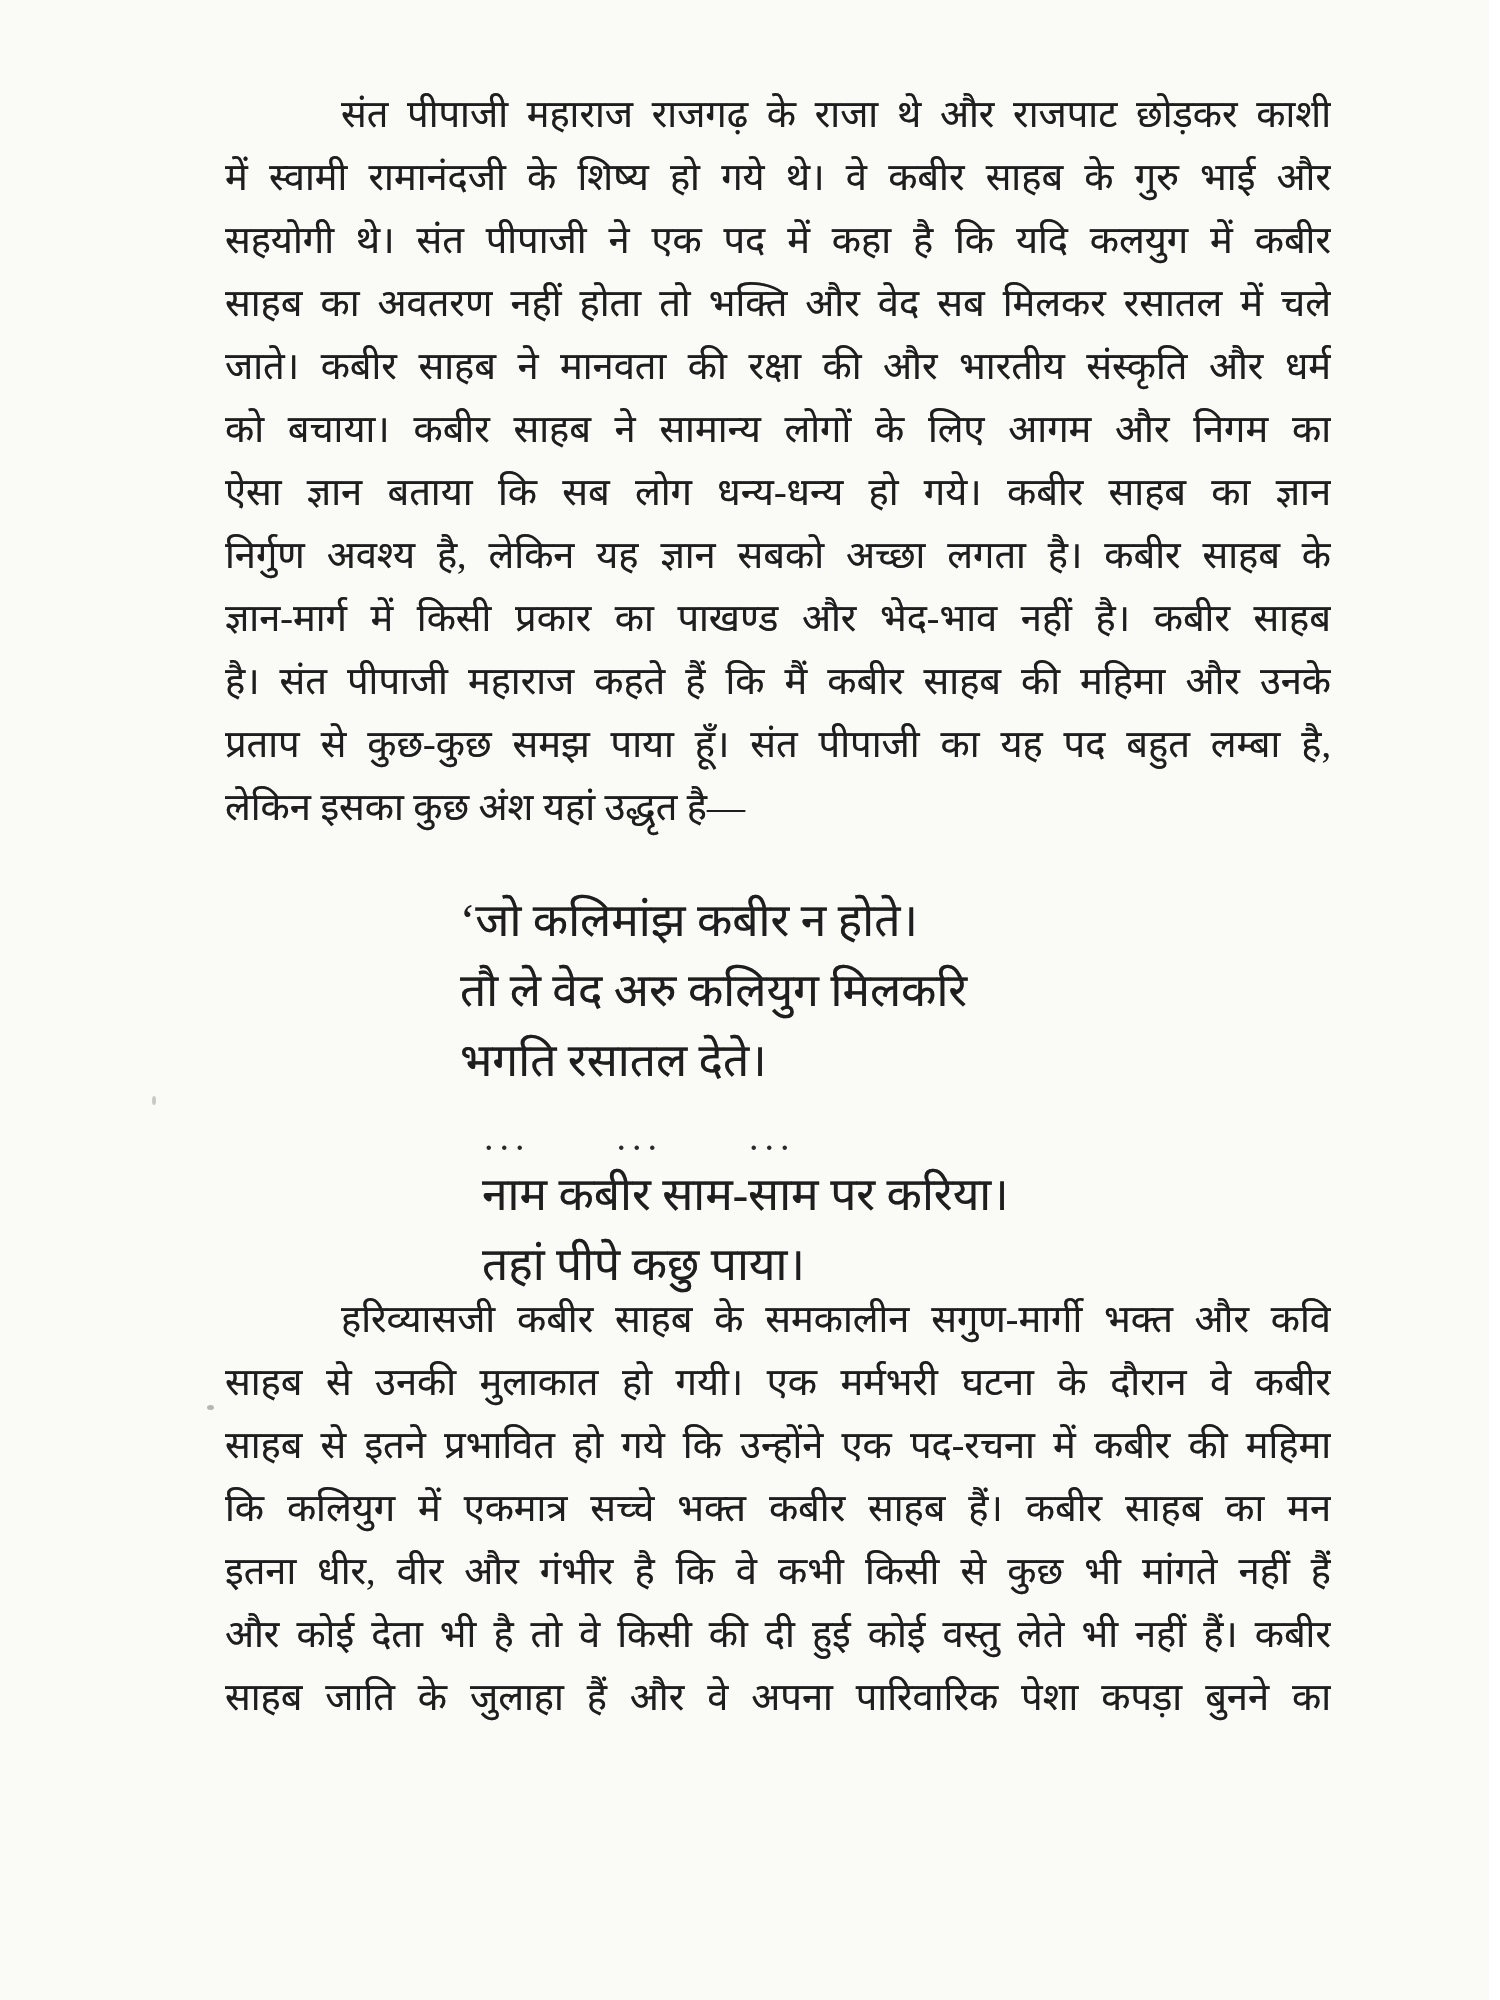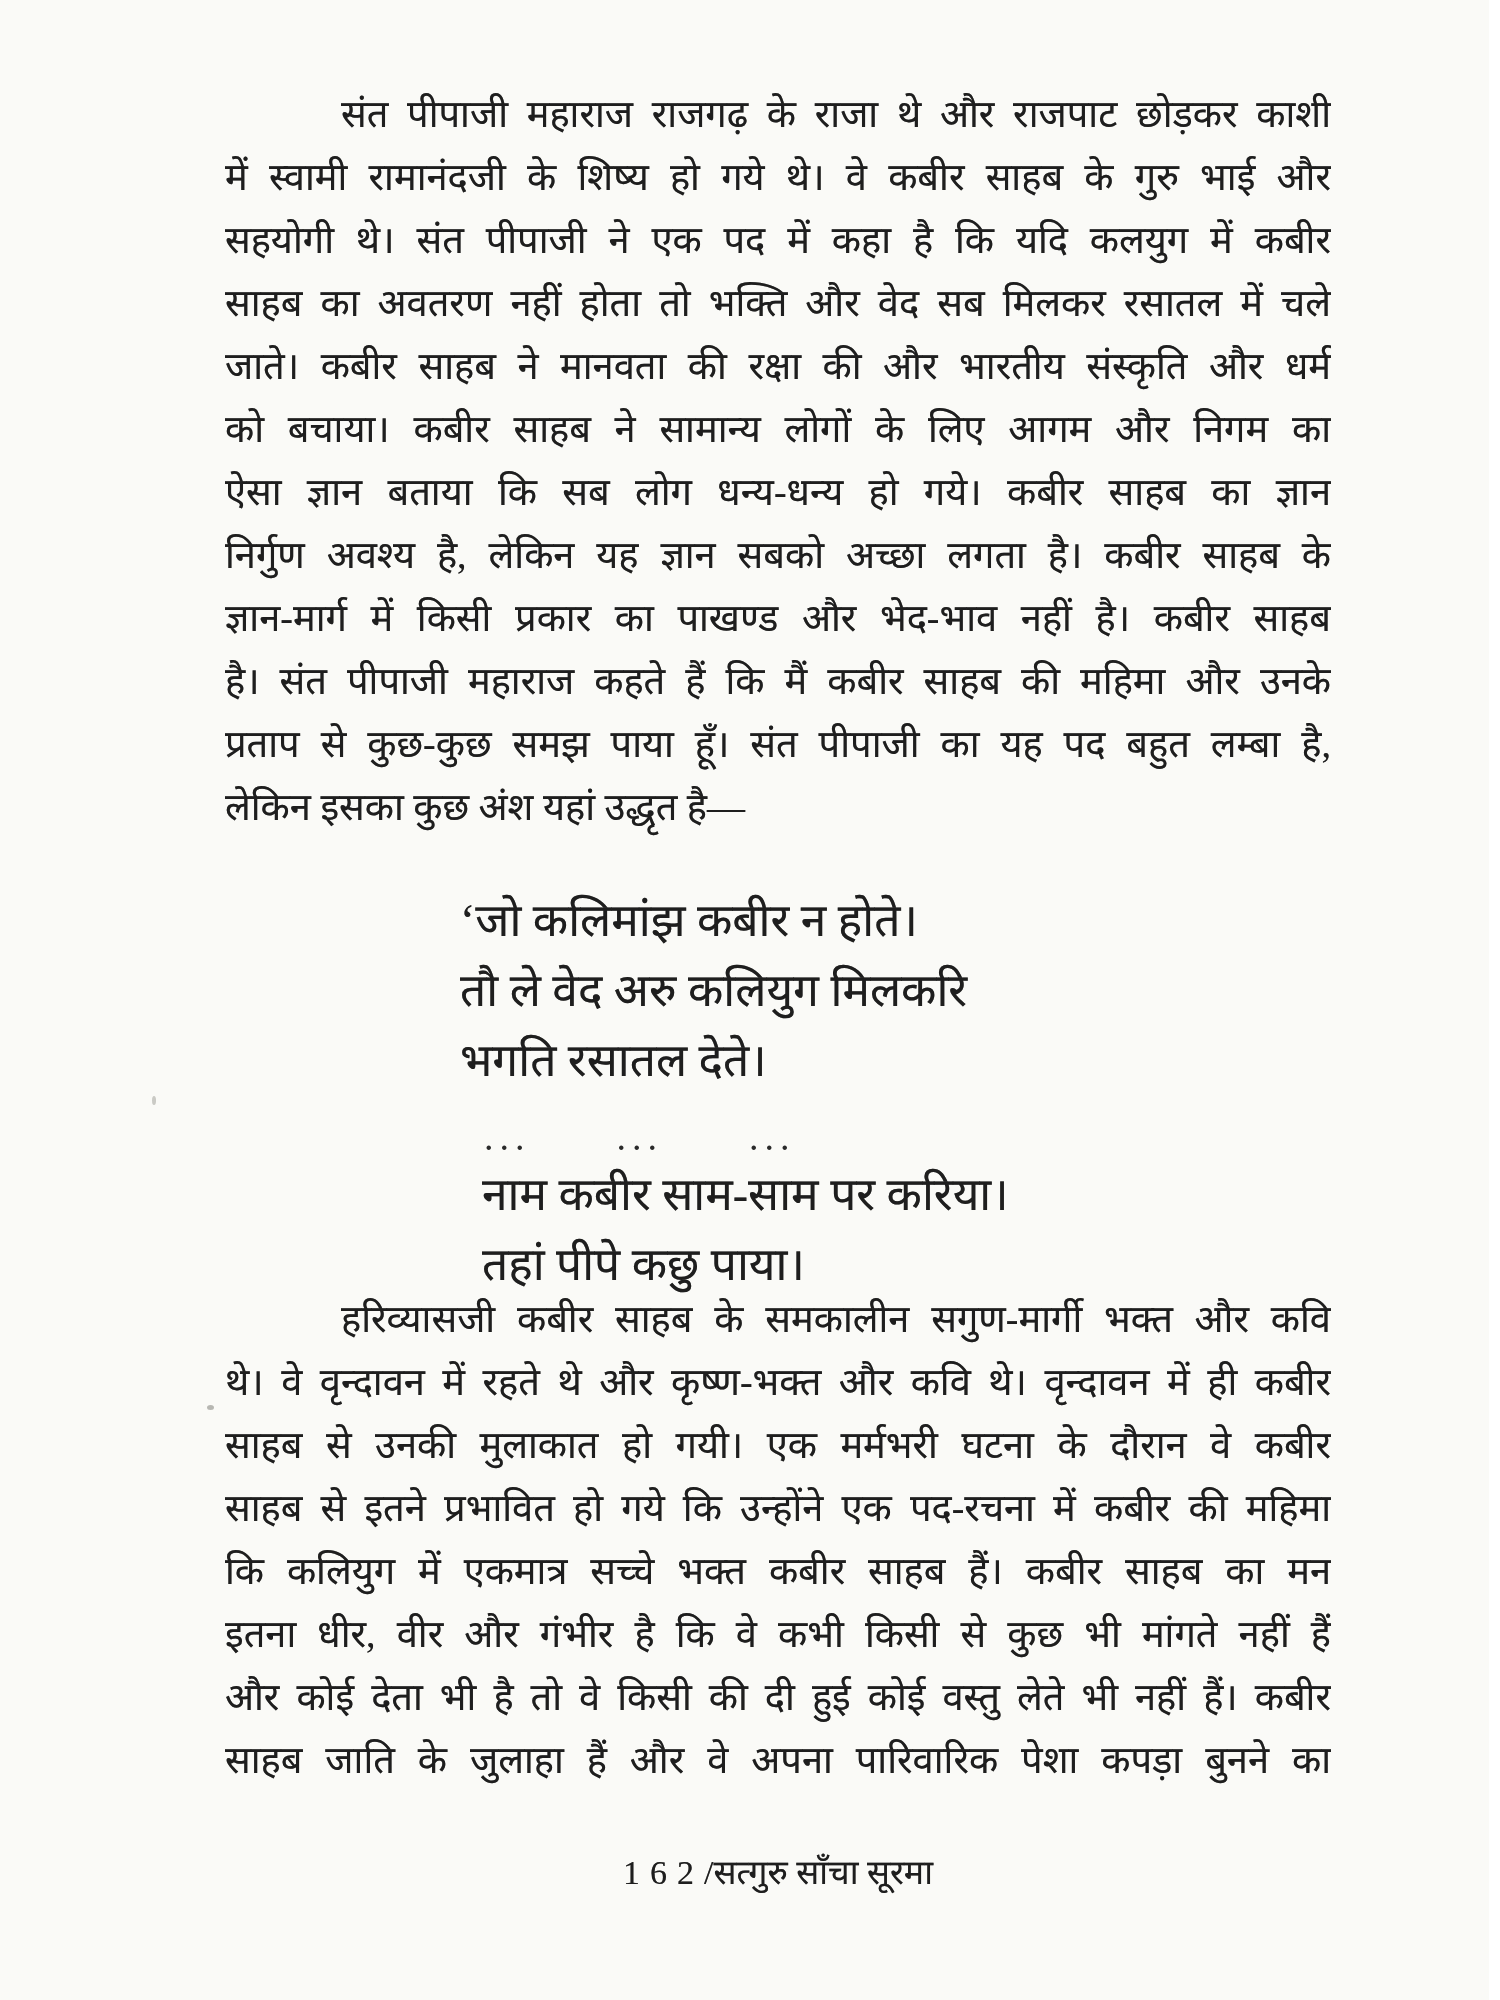--- a/index.html
+++ b/index.html
@@ -102,29 +102,25 @@
     <span>...</span><span>...</span><span>...</span>
   </div>
 
   <div class="verse-block" style="left:482px; top:1160px;">
     <div class="vline">नाम कबीर साम-साम पर करिया।</div>
     <div class="vline">तहां पीपे कछु पाया।</div>
   </div>
 
   <div class="textcol" style="top:1288px;">
     <div class="line just indent">हरिव्यासजी कबीर साहब के समकालीन सगुण-मार्गी भक्त और कवि</div>
-    <div class="line just">थे। वे वृन्दावन में रहते थे और कृष्ण-भक्त और कवि थे। वृन्दावन में ही कबीर</div>
     <div class="line just">साहब से उनकी मुलाकात हो गयी। एक मर्मभरी घटना के दौरान वे कबीर</div>
     <div class="line just">साहब से इतने प्रभावित हो गये कि उन्होंने एक पद-रचना में कबीर की महिमा</div>
     <div class="line just">कि कलियुग में एकमात्र सच्चे भक्त कबीर साहब हैं। कबीर साहब का मन</div>
     <div class="line just">इतना धीर, वीर और गंभीर है कि वे कभी किसी से कुछ भी मांगते नहीं हैं</div>
     <div class="line just">और कोई देता भी है तो वे किसी की दी हुई कोई वस्तु लेते भी नहीं हैं। कबीर</div>
     <div class="line just">साहब जाति के जुलाहा हैं और वे अपना पारिवारिक पेशा कपड़ा बुनने का</div>
   </div>
 
-  <div class="footer">
-    <span class="pgnum">162</span><span>/</span><span>सत्गुरु साँचा सूरमा</span>
-  </div>
 
   <div class="artifact a1"></div>
   <div class="artifact a2"></div>
 
 </div>
 
 </body></html>

